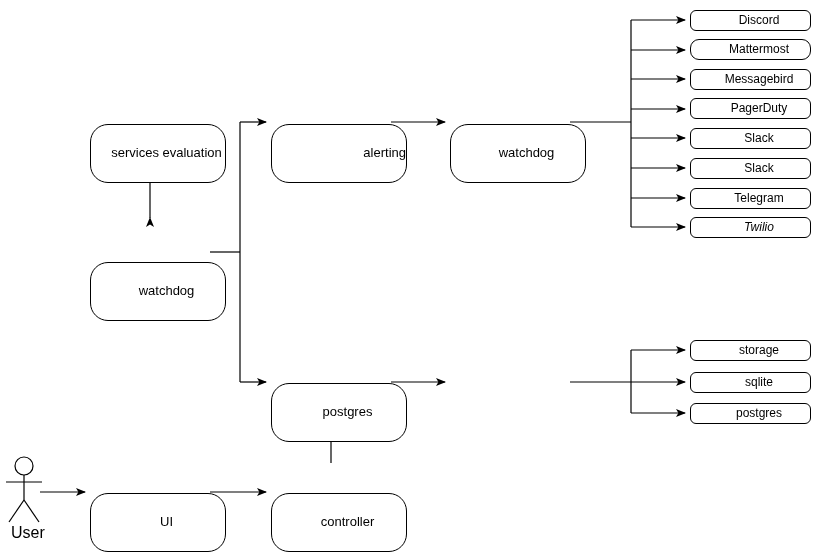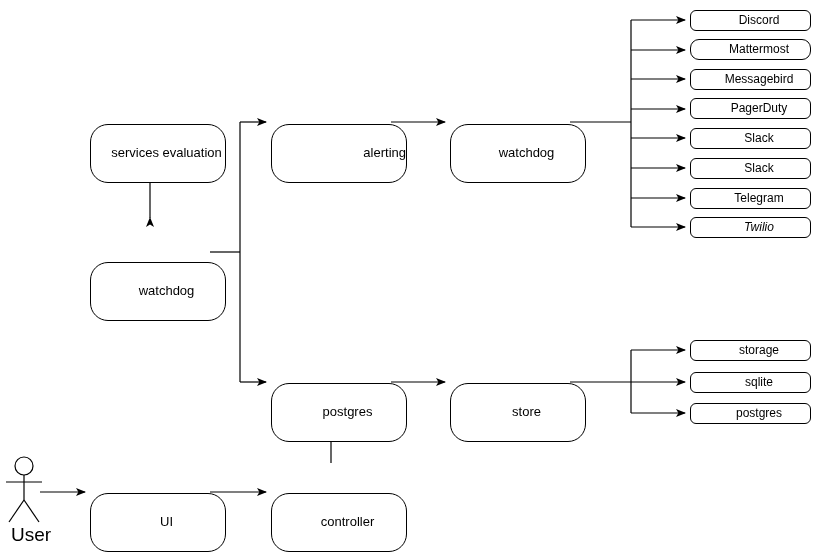--- a/index.html
+++ b/index.html
@@ -44,21 +44,21 @@
   #wires {
     position: absolute;
     left: 0;
     top: 0;
     width: 822px;
     height: 554px;
     pointer-events: none;
   }
   .actor-label {
     position: absolute;
-    font-size: 19px;
+    font-size: 16px;
     color: #000000;
     white-space: nowrap;
   }
 </style>
 </head>
 <body>
 
 <div id="canvas">
 
   <svg id="wires" viewBox="0 0 822 554" width="822" height="554" xmlns="http://www.w3.org/2000/svg">
@@ -121,23 +121,20 @@
     </div>
   <div class="node node-main" style="left:271px; top:94px;justify-content:flex-end;">
       <span>alerting</span>
     </div>
   <div class="node node-main" style="left:450px; top:94px;">
       <span>watchdog</span>
     </div>
   <div class="node node-main" style="left:271px; top:353px;">
       <span>postgres</span>
     </div>
-  <div class="node node-main" style="left:450px; top:353px;">
-      <span>store</span>
-    </div>
   <div class="node node-main" style="left:271px; top:463px;">
       <span>controller</span>
     </div>
   <div class="node node-main" style="left:90px;  top:463px;">
       <span>UI</span>
     </div>
 
   <div class="node node-leaf" style="left:690px; top:10px;">
       <span>Discord</span>
     </div>

